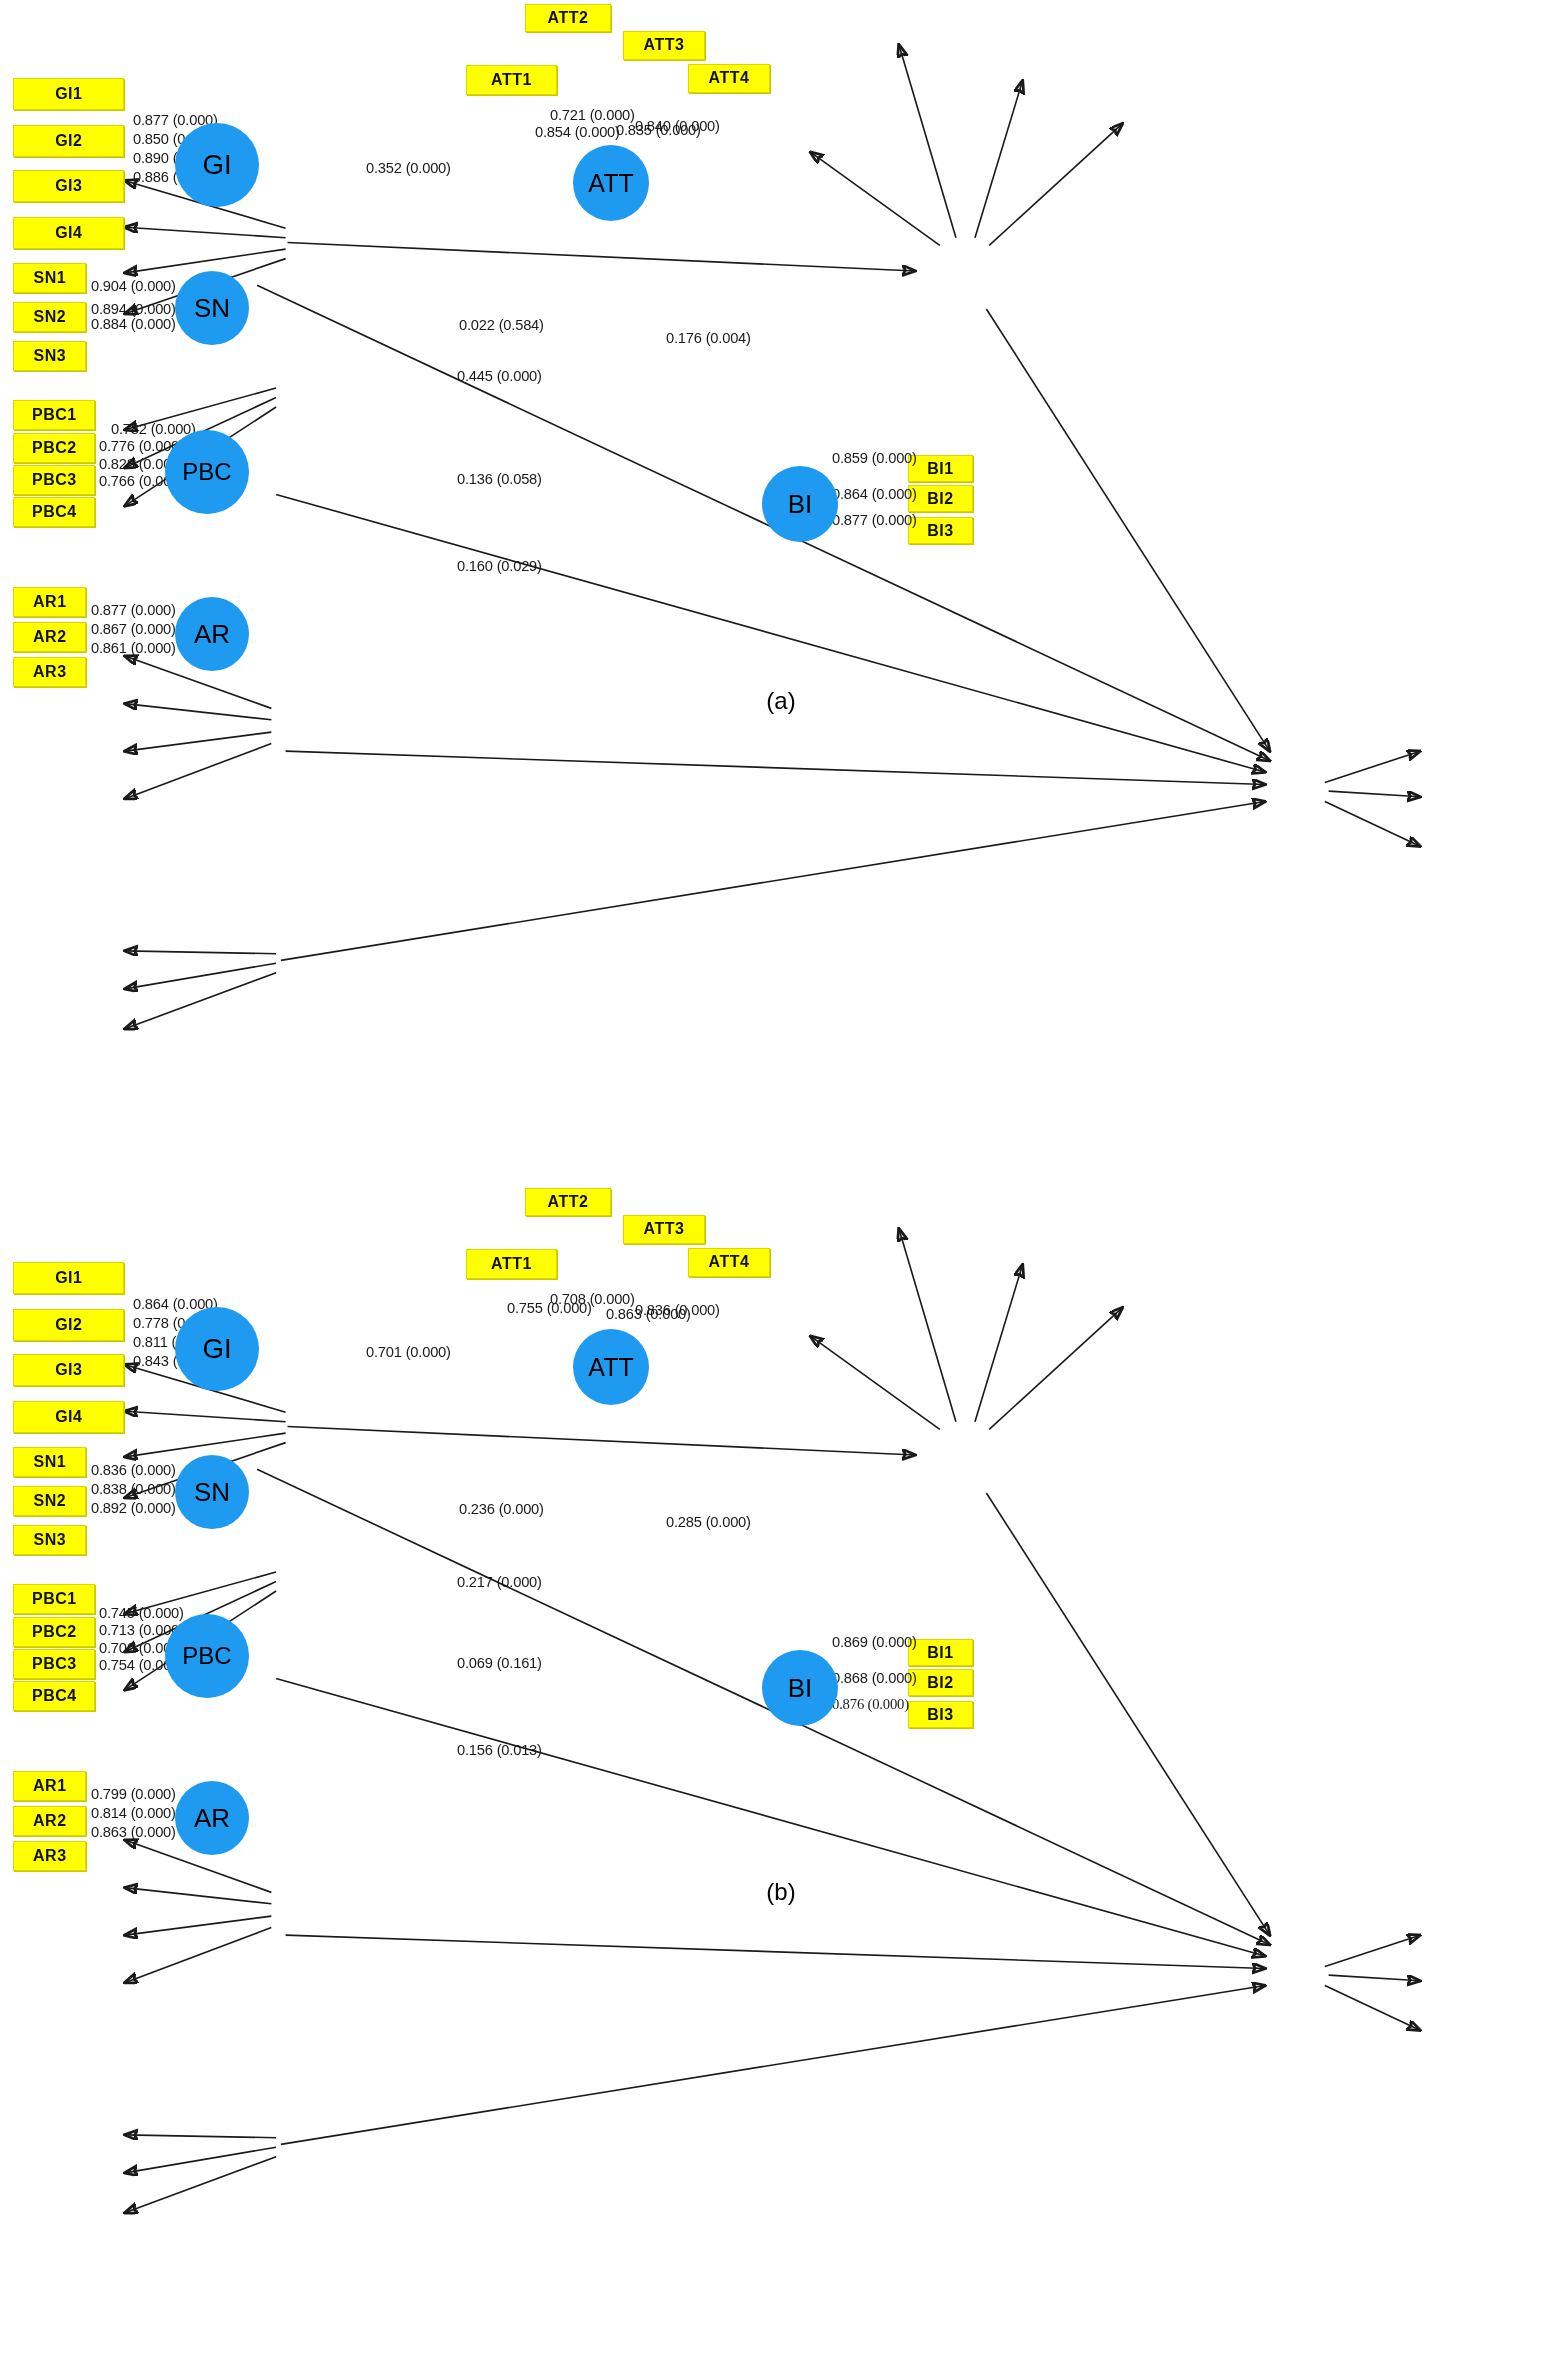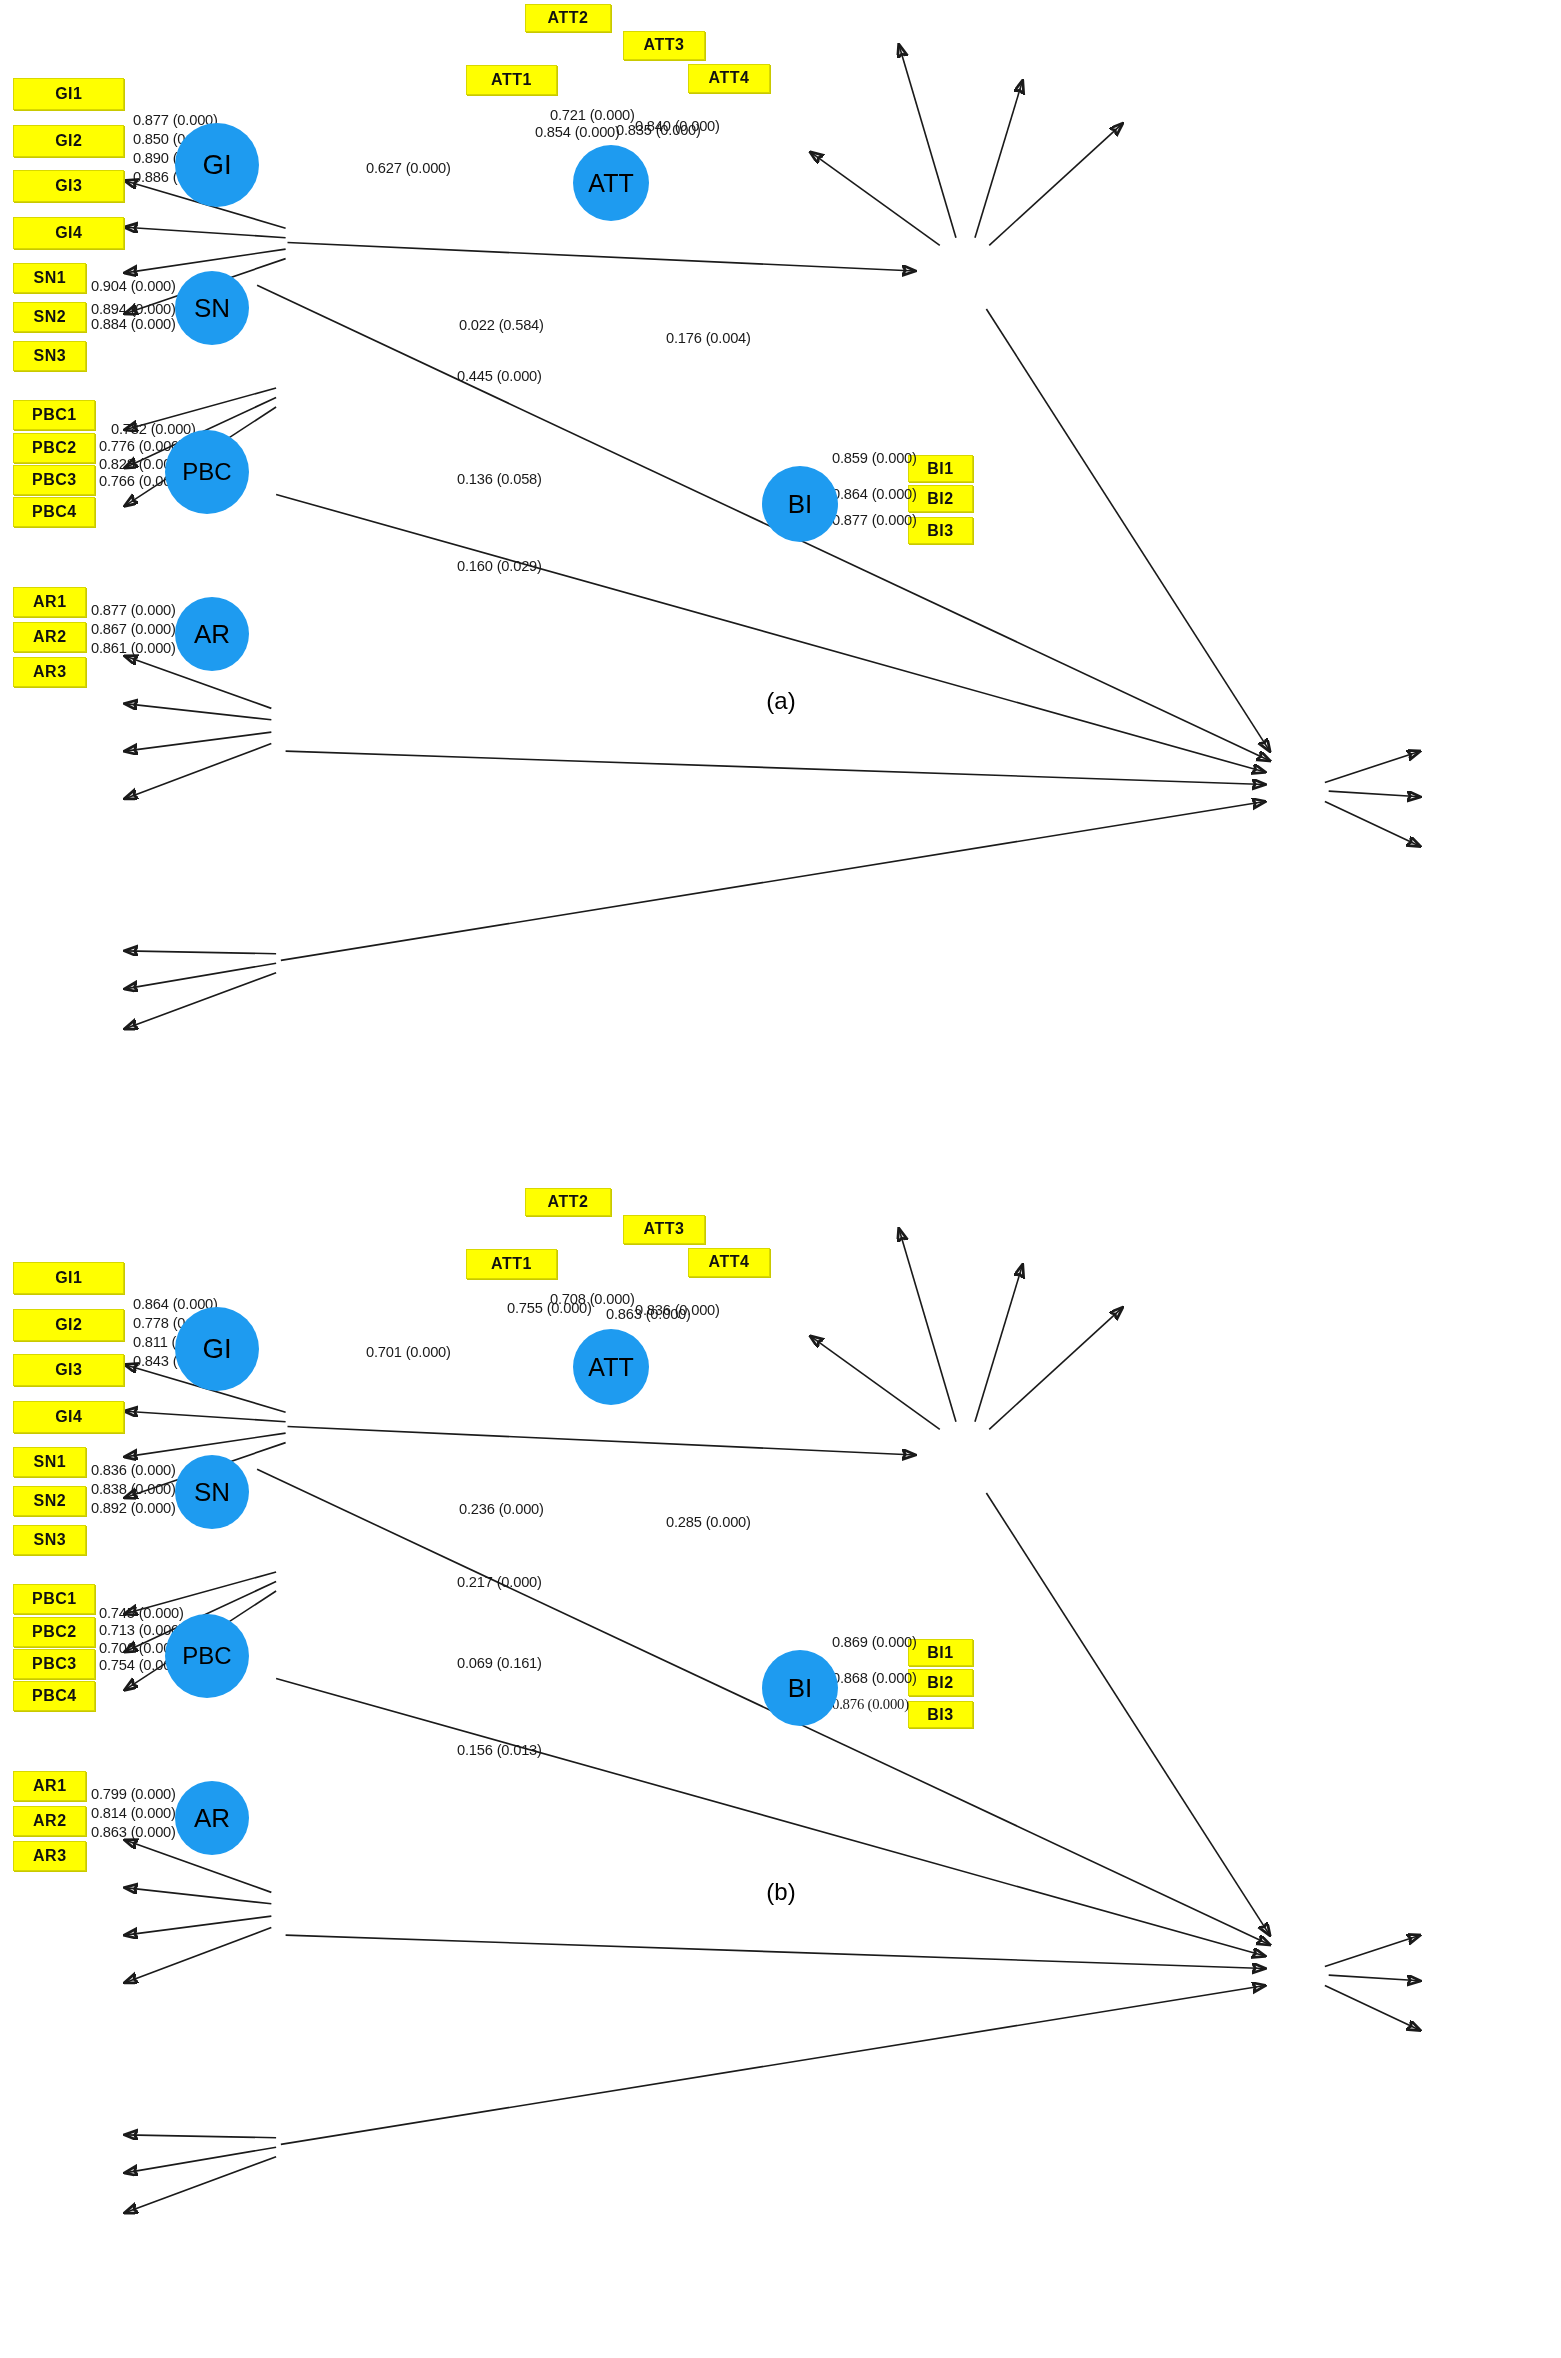--- a/index.html
+++ b/index.html
@@ -127,21 +127,21 @@
     <div class="lv" style="left:175px;top:597px;width:74px;height:74px;font-size:26px;">
         <span>AR</span>
       </div>
     <div class="lv" style="left:573px;top:145px;width:76px;height:76px;font-size:25px;">
         <span>ATT</span>
       </div>
     <div class="lv" style="left:762px;top:466px;width:76px;height:76px;font-size:26px;">
         <span>BI</span>
       </div>
 
-    <div class="lbl" style="left:366px;top:160px;">0.627 (0.000)</div>
+    <div class="lbl" style="left:366px;top:160px;">0.352 (0.000)</div>
     <div class="lbl" style="left:459px;top:317px;">0.022 (0.584)</div>
     <div class="lbl" style="left:457px;top:368px;">0.445 (0.000)</div>
     <div class="lbl" style="left:457px;top:471px;">0.136 (0.058)</div>
     <div class="lbl" style="left:457px;top:558px;">0.160 (0.029)</div>
     <div class="lbl" style="left:666px;top:330px;">0.176 (0.004)</div>
 
     <div class="panel-caption" style="top:687px;">(a)</div>
   </div>
 
   <div class="panel panel-b">

